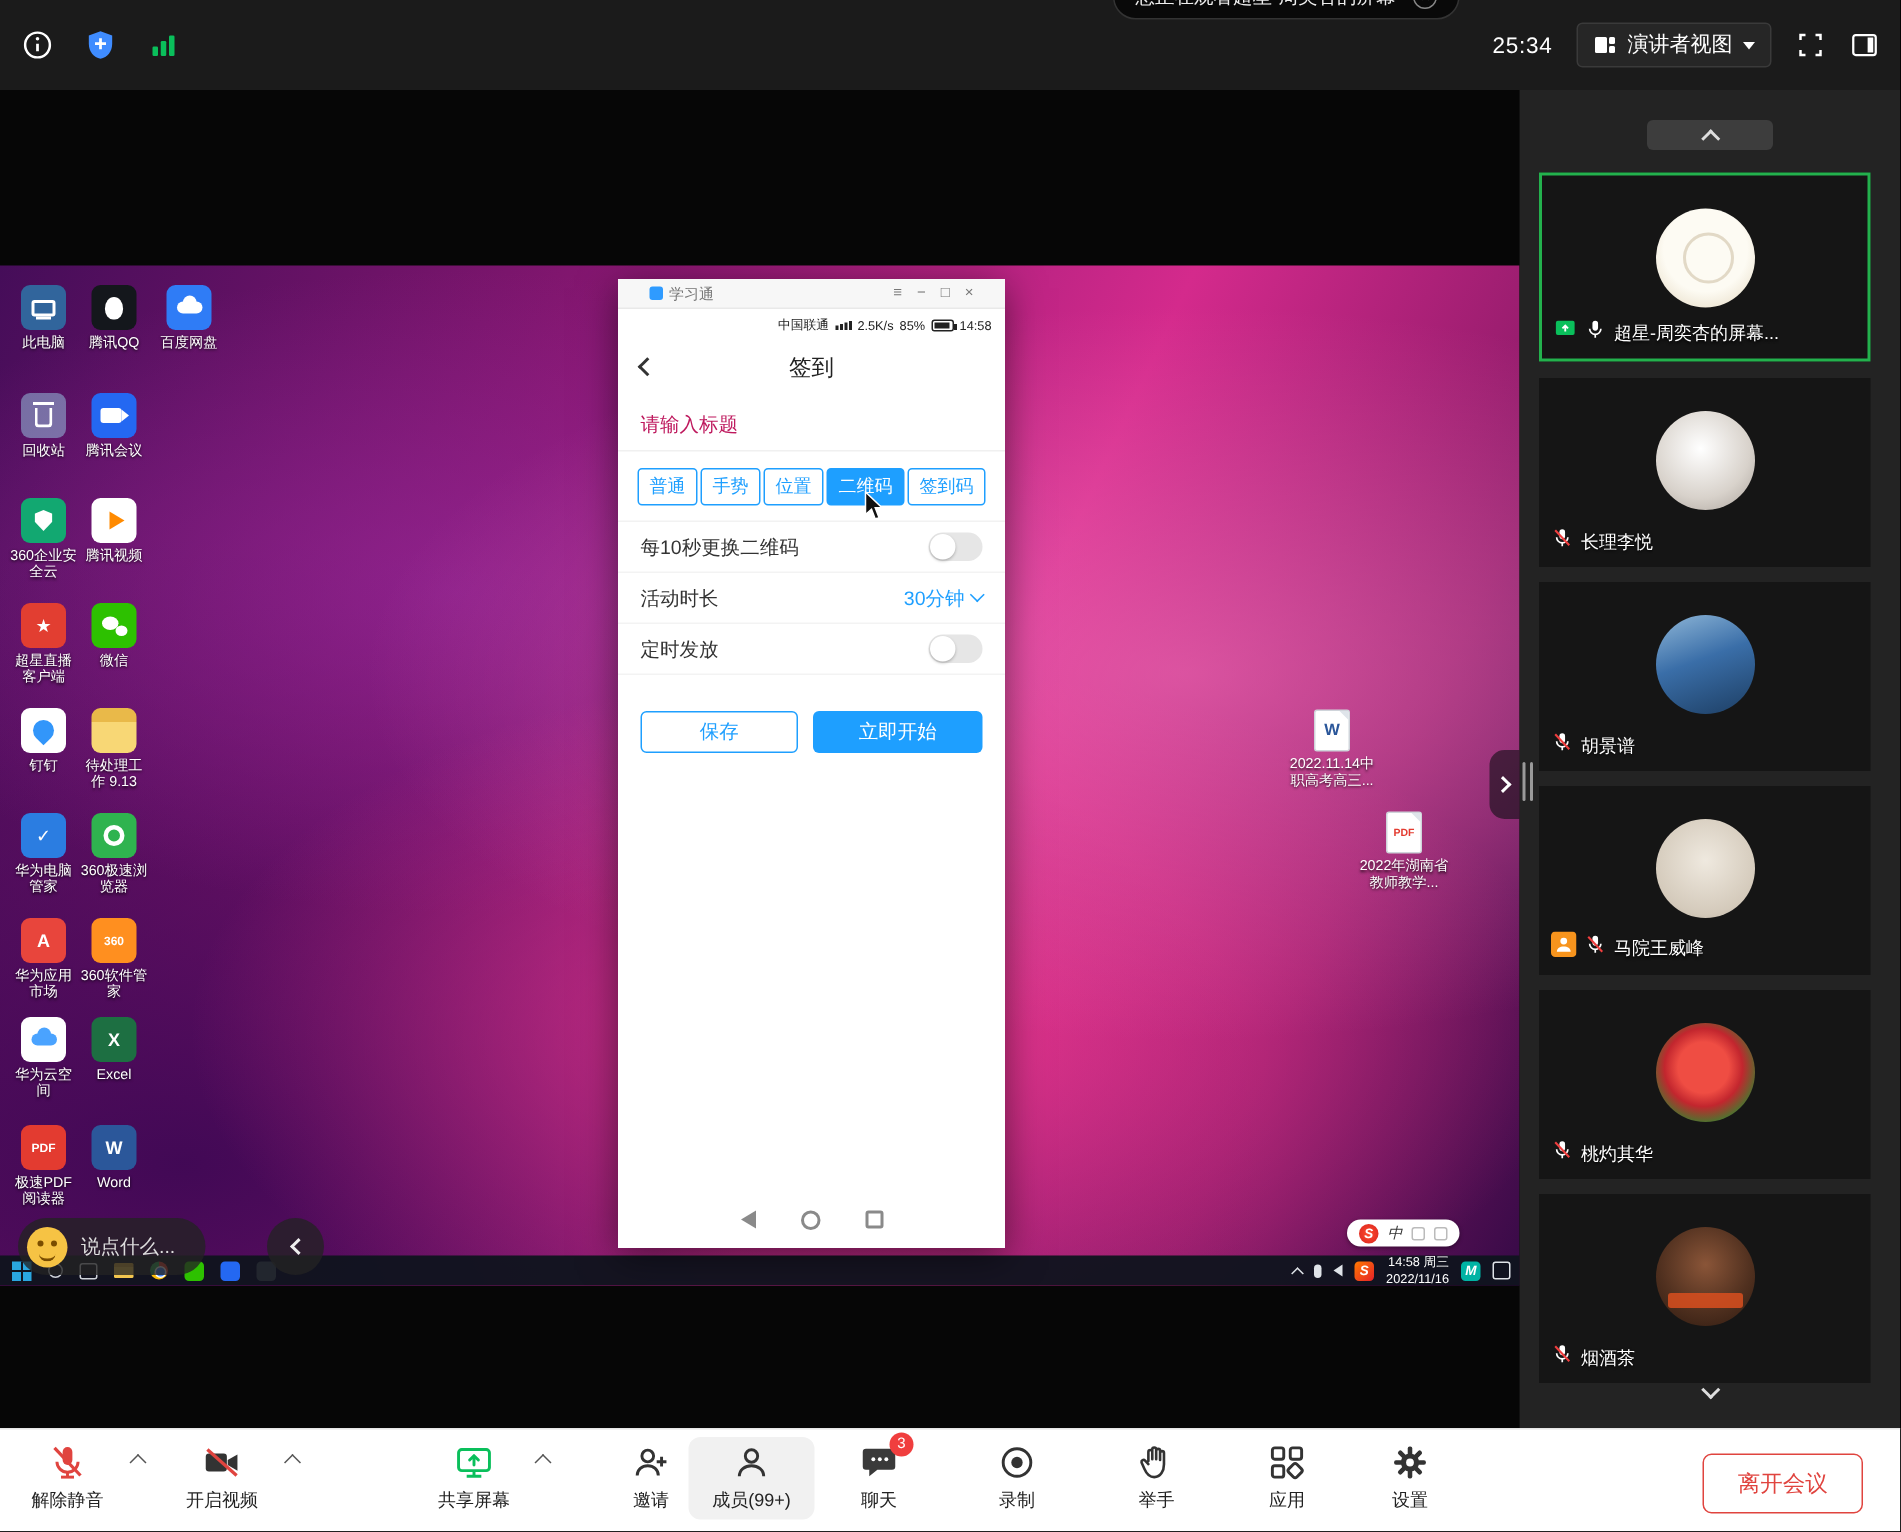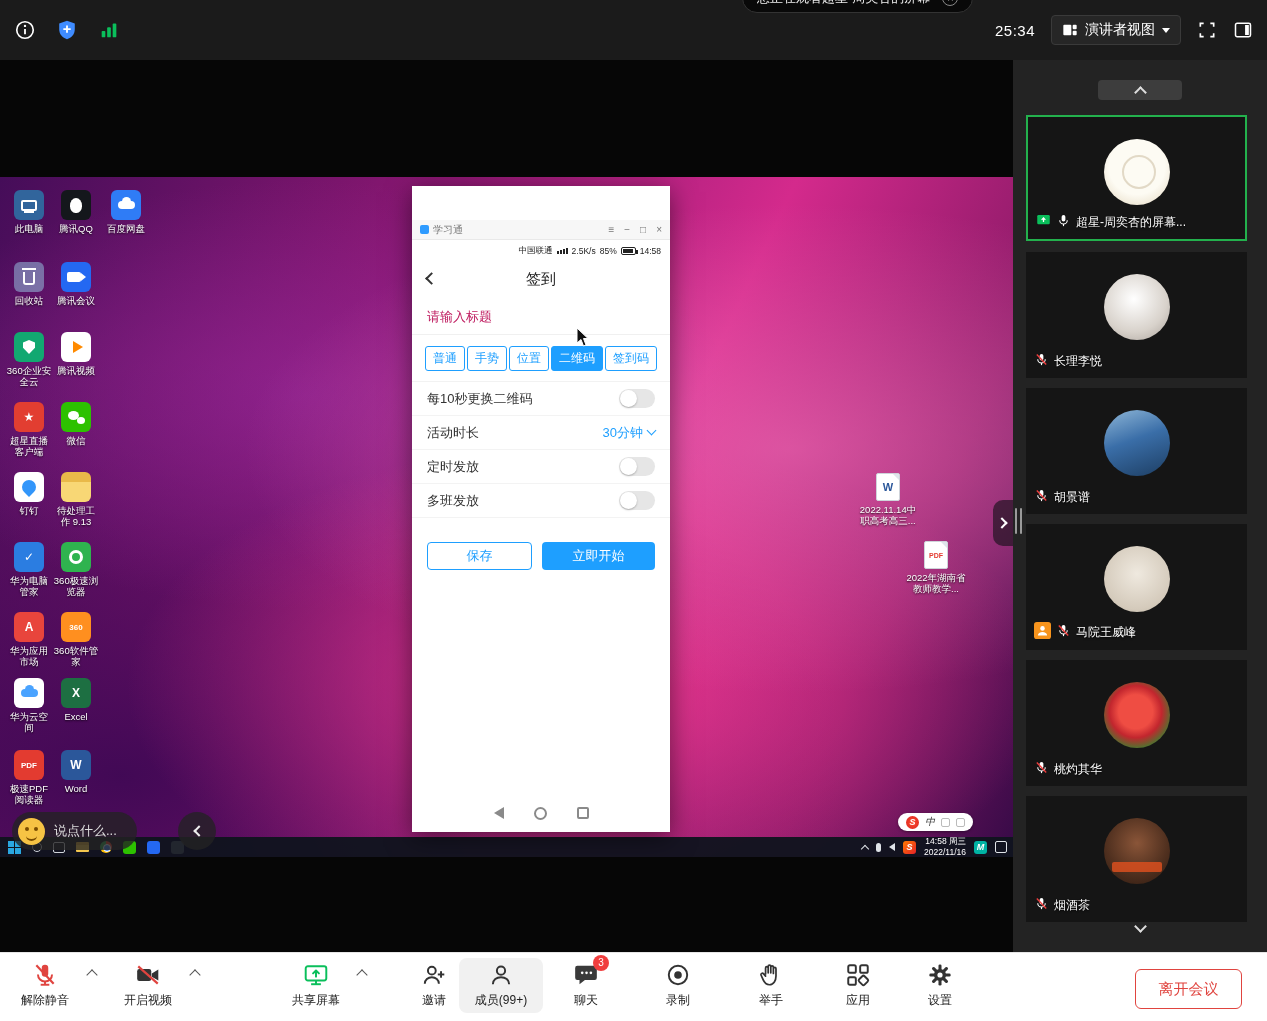--- a/index.html
+++ b/index.html
@@ -65,21 +65,21 @@
 
 
 .dfile{position:absolute;width:60px;display:flex;flex-direction:column;align-items:center;z-index:2;}
 .fico{width:24px;height:28px;background:#fff;border:1px solid #cfd4da;border-radius:2px;display:flex;align-items:center;justify-content:center;position:relative;}
 .fico::before{content:"";position:absolute;right:0;top:0;border-left:6px solid transparent;border-top:6px solid #dfe4ea;}
 .fg-word{color:#2b579a;font-weight:bold;font-size:11px;}
 .fg-pdf{color:#e33b30;font-weight:bold;font-size:7px;}
 
 
 .phone{position:absolute;left:412px;top:9px;width:258px;height:646px;background:#fff;box-shadow:0 6px 24px rgba(0,0,0,.5);z-index:5;}
-.ph-tb{height:20px;background:#f7f7f7;border-bottom:1px solid #e9e9e9;display:flex;align-items:center;justify-content:space-between;padding:0 8px;margin-top:34px;}
+.ph-tb{height:20px;background:#f7f7f7;border-bottom:1px solid #e9e9e9;display:flex;align-items:center;justify-content:space-between;padding:0 21px;}
 .ph-titlewrap{display:flex;align-items:center;gap:4px;}
 .ph-appico{width:9px;height:9px;background:#2f9bff;border-radius:2px;}
 .ph-title{font-size:10px;color:#777;}
 .ph-ctrl{display:flex;gap:10px;color:#777;font-size:10px;}
 .wg-menu::before{content:"≡";}.wg-min::before{content:"−";}.wg-max::before{content:"□";}.wg-close::before{content:"×";}
 .ph-status{height:16px;margin-top:3px;display:flex;align-items:center;justify-content:flex-end;gap:4px;padding:0 9px;font-size:8.5px;color:#222;}
 .sigbars{display:inline-flex;align-items:flex-end;gap:1px;}
 .sigbars i{width:2px;background:#222;}
 .sigbars i:nth-child(1){height:3px;}.sigbars i:nth-child(2){height:4px;}.sigbars i:nth-child(3){height:5px;}.sigbars i:nth-child(4){height:6px;}
 .batt{width:15px;height:8px;border:1px solid #222;border-radius:2px;position:relative;}
@@ -421,24 +421,20 @@
           <span>活动时长</span>
           <span class="rowval">
               <span>30分钟</span>
               <i class="bluechev"></i>
             </span>
         </div>
         <div class="ph-row">
           <span>定时发放</span>
           <span class="toggle"></span>
         </div>
-        <div class="ph-row">
-          <span>多班发放</span>
-          <span class="toggle"></span>
-        </div>
         <div class="ph-btnrow">
           <div class="pbtn save">保存</div>
           <div class="pbtn start">立即开始</div>
         </div>
         <div class="ph-anav">
           <i class="an-tri"></i>
           <i class="an-circ"></i>
           <i class="an-sq"></i>
         </div>
       </div>

